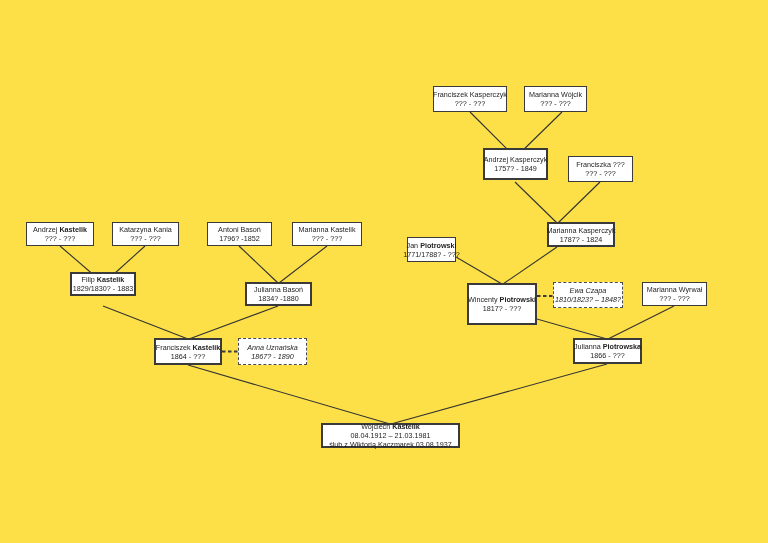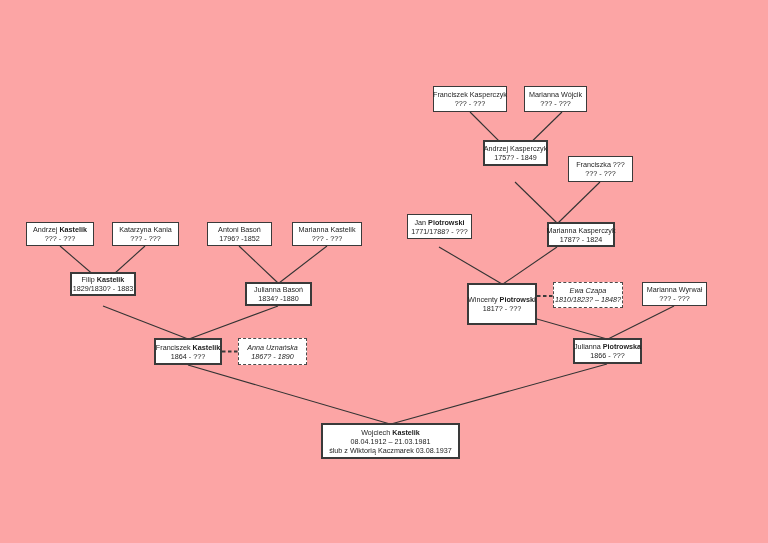--- a/index.html
+++ b/index.html
@@ -4,21 +4,21 @@
 <style>
   html, body {
     margin: 0;
     padding: 0;
     background: #ffffff;
   }
   #canvas {
     position: relative;
     width: 768px;
     height: 543px;
-    background: #fca5a5;
+    background: #fde047;
     font-family: "Liberation Sans", sans-serif;
     overflow: hidden;
   }
   #connectors {
     position: absolute;
     left: 0;
     top: 0;
     width: 768px;
     height: 543px;
   }
@@ -87,31 +87,31 @@
   <div class="box" style="left:433px;top:86px;width:74px;height:26px">
     <div class="name"><span>Franciszek Kasperczyk</span><b></b></div>
     <div class="dates">??? - ???</div>
   </div>
 
   <div class="box" style="left:524px;top:86px;width:63px;height:26px">
     <div class="name"><span>Marianna Wójcik</span><b></b></div>
     <div class="dates">??? - ???</div>
   </div>
 
-  <div class="box thick" style="left:483px;top:140px;width:65px;height:26px">
+  <div class="box thick" style="left:483px;top:148px;width:65px;height:32px">
     <div class="name"><span>Andrzej Kasperczyk</span><b></b></div>
     <div class="dates">1757? - 1849</div>
   </div>
 
   <div class="box" style="left:568px;top:156px;width:65px;height:26px">
     <div class="name"><span>Franciszka ???</span><b></b></div>
     <div class="dates">??? - ???</div>
   </div>
 
-  <div class="box" style="left:407px;top:214px;width:65px;height:25px">
+  <div class="box" style="left:407px;top:237px;width:49px;height:25px">
     <div class="name"><span>Jan </span><b>Piotrowski</b></div>
     <div class="dates">1771/1788? - ???</div>
   </div>
 
   <div class="box thick" style="left:547px;top:222px;width:68px;height:25px">
     <div class="name"><span>Marianna Kasperczyk</span><b></b></div>
     <div class="dates">1787? - 1824</div>
   </div>
 
   <div class="box" style="left:26px;top:222px;width:68px;height:24px">
@@ -167,19 +167,19 @@
   <div class="box dashed" style="left:238px;top:338px;width:69px;height:27px">
     <div class="name"><span>Anna Uznańska</span><b></b></div>
     <div class="dates">1867? - 1890</div>
   </div>
 
   <div class="box thick" style="left:573px;top:338px;width:69px;height:26px">
     <div class="name"><span>Julianna </span><b>Piotrowska</b></div>
     <div class="dates">1866 - ???</div>
   </div>
 
-  <div class="box thick" style="left:321px;top:423px;width:139px;height:36px">
+  <div class="box thick" style="left:321px;top:423px;width:139px;height:25px">
     <div class="name"><span>Wojciech </span><b>Kastelik</b></div>
     <div class="dates">08.04.1912 – 21.03.1981</div>
     <div class="marriage">ślub z Wiktorią Kaczmarek 03.08.1937</div>
   </div>
 
 </div>
 
 </body></html>

